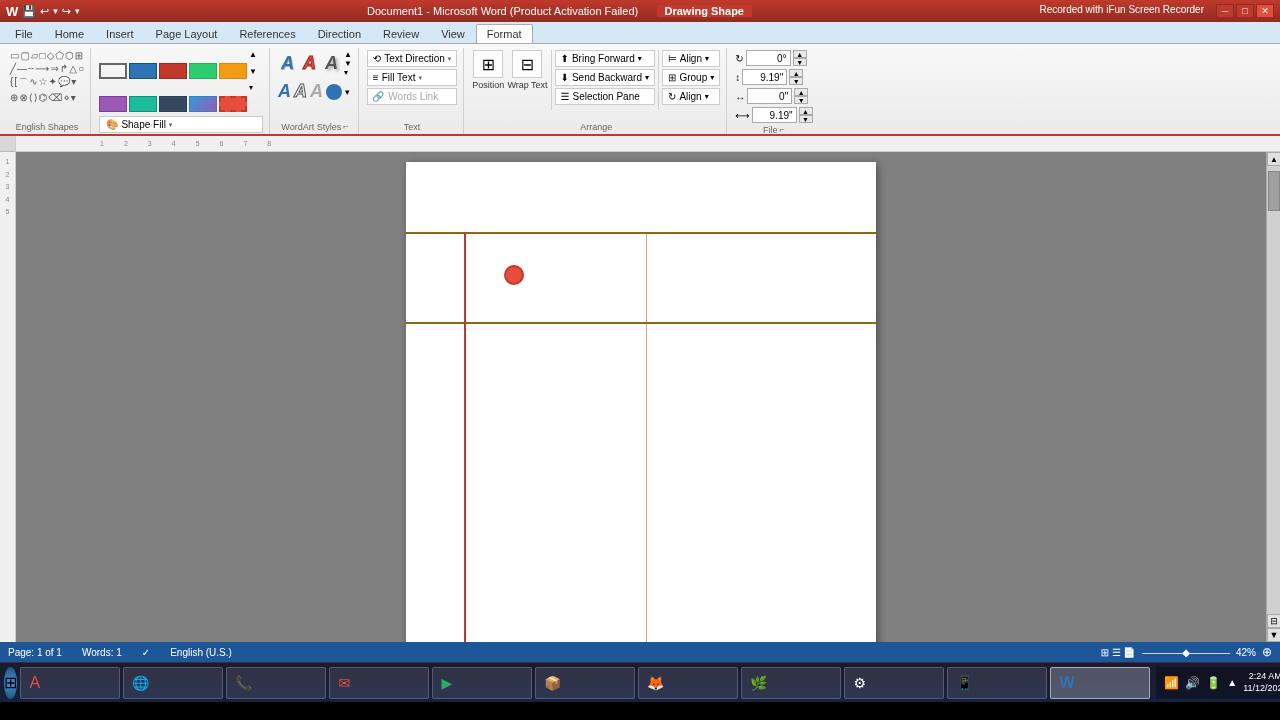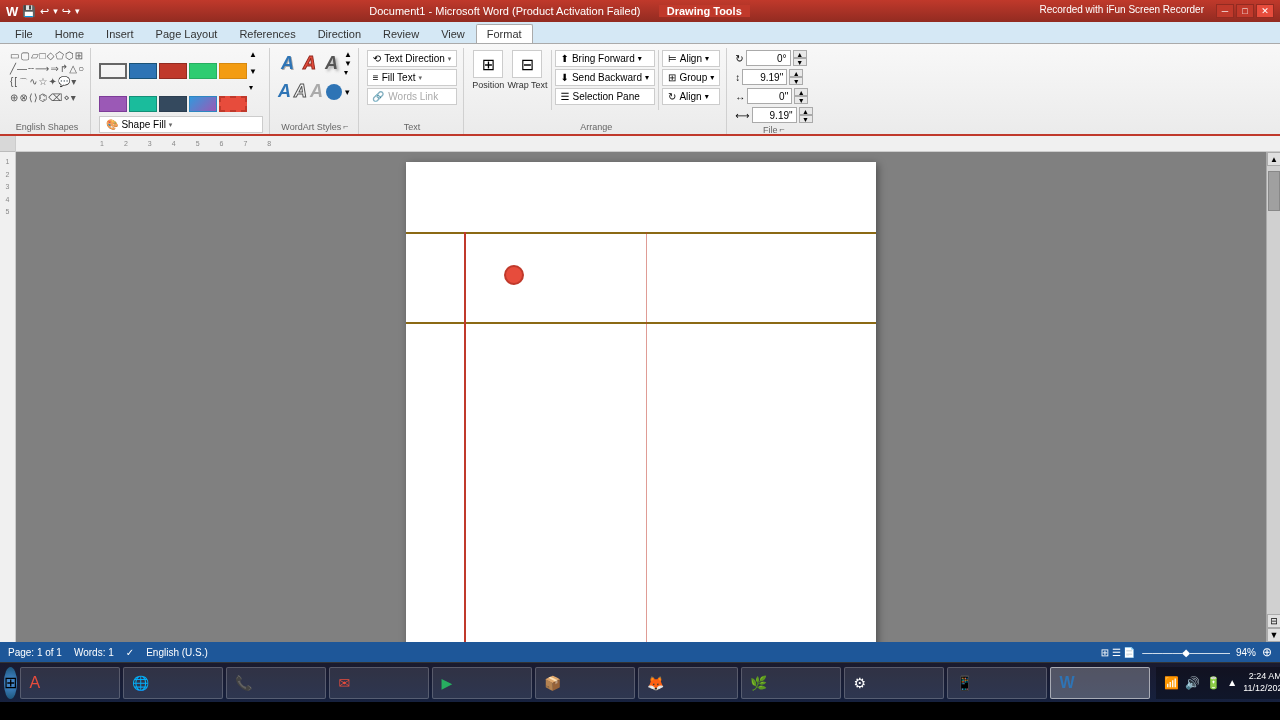--- a/index.html
+++ b/index.html
@@ -248,21 +248,21 @@
     #status-bar {
       height: 20px;
       background: #1e5799;
       display: flex;
       align-items: center;
       justify-content: space-between;
       padding: 0 8px;
       color: white;
       font-size: 10px;
     }
-    #status-left { display: flex; gap: 12px; }
+    #status-left { display: flex; gap: 20px; }
     #status-right { display: flex; align-items: center; gap: 6px; }
 
     
     #taskbar {
       height: 40px;
       background: linear-gradient(to bottom, #1a1a2e, #16213e);
       display: flex;
       align-items: center;
       padding: 0 4px;
       gap: 3px;
@@ -325,21 +325,21 @@
     <span style="font-weight:bold;color:white;font-size:13px;">W</span>
     <span style="color:white;font-size:11px;cursor:pointer;">💾</span>
     <span style="color:white;font-size:11px;cursor:pointer;">↩</span>
     <span style="color:white;font-size:9px;cursor:pointer;">▾</span>
     <span style="color:white;font-size:11px;cursor:pointer;">↪</span>
     <span style="color:white;font-size:9px;cursor:pointer;">▾</span>
   </div>
   <div id="title-bar-center">
     <span>Document1 - Microsoft Word (Product Activation Failed)</span>
     &nbsp;&nbsp;&nbsp;&nbsp;
-    <span style="background:#c0392b;padding:0 8px;font-weight:bold;">Drawing Tools</span>
+    <span style="background:#c0392b;padding:0 8px;font-weight:bold;">Drawing Shape</span>
   </div>
   <div id="title-bar-right">
     <span style="font-size:10px;margin-right:10px;">Recorded with iFun Screen Recorder</span>
     <div class="win-btn">─</div>
     <div class="win-btn">□</div>
     <div class="win-btn win-btn-close">✕</div>
   </div>
 </div>
 
 <div id="ribbon-tabs">
@@ -662,21 +662,21 @@
 <div id="status-bar">
   <div id="status-left">
     <span>Page: 1 of 1</span>
     <span>Words: 1</span>
     <span>✓</span>
     <span>English (U.S.)</span>
   </div>
   <div id="status-right">
     <span style="font-size:10px;">⊞ ☰ 📄</span>
     <span style="cursor:pointer;">————◆————</span>
-    <span>94%</span>
+    <span>42%</span>
     <span style="cursor:pointer;font-size:12px;">⊕</span>
   </div>
 </div>
 
 <div id="taskbar">
   <div class="taskbar-start">⊞</div>
 
   <div class="taskbar-btn">
     <span style="font-size:16px;color:#e74c3c;">A</span>
   </div>

